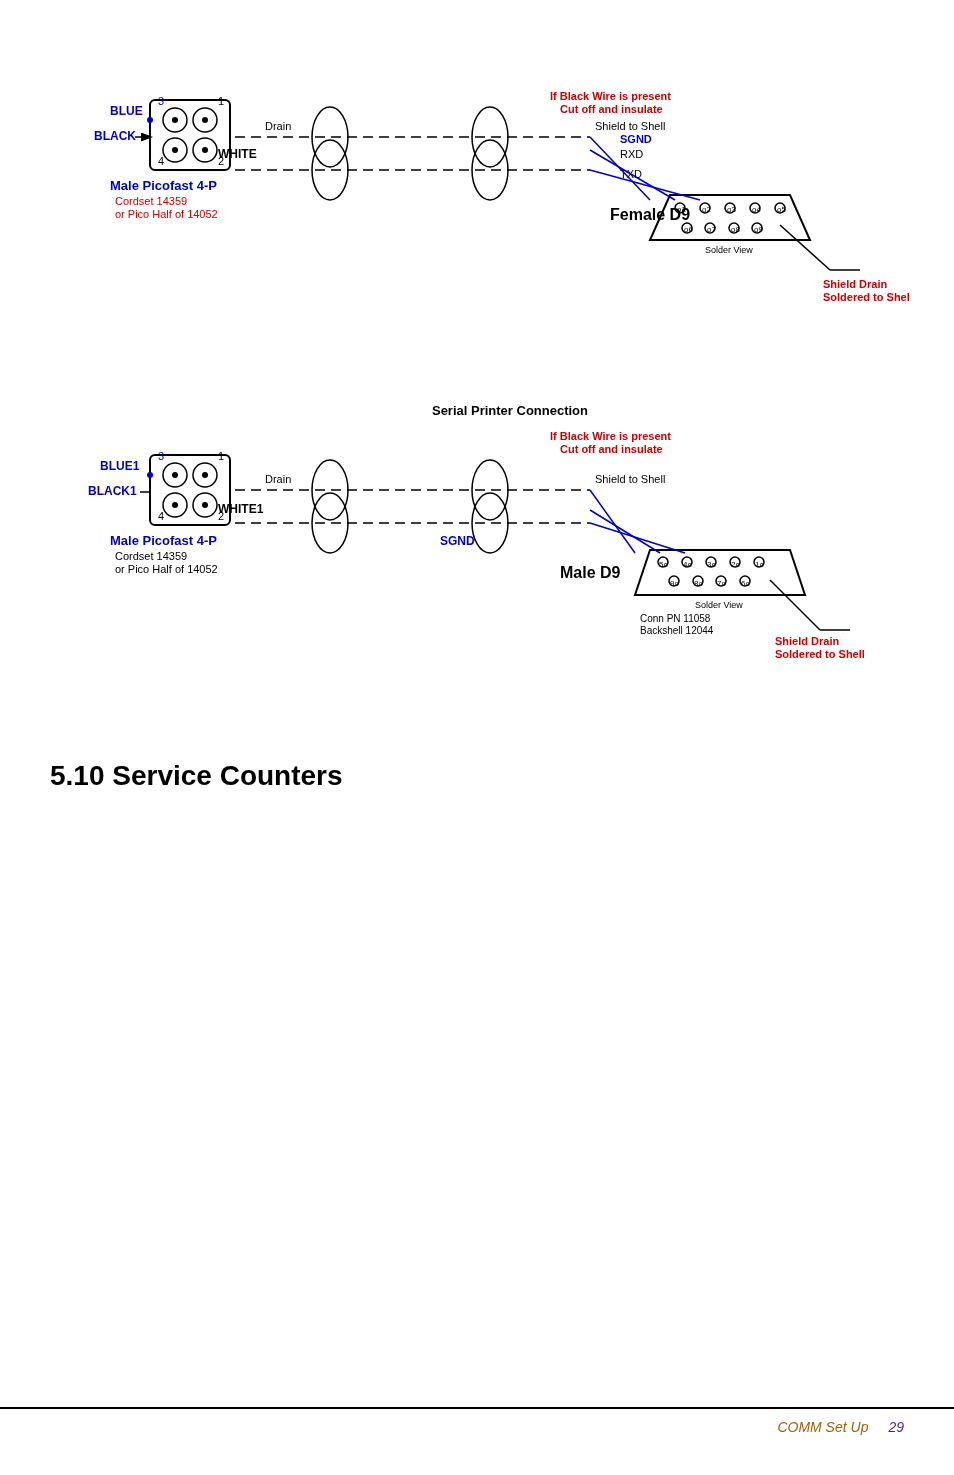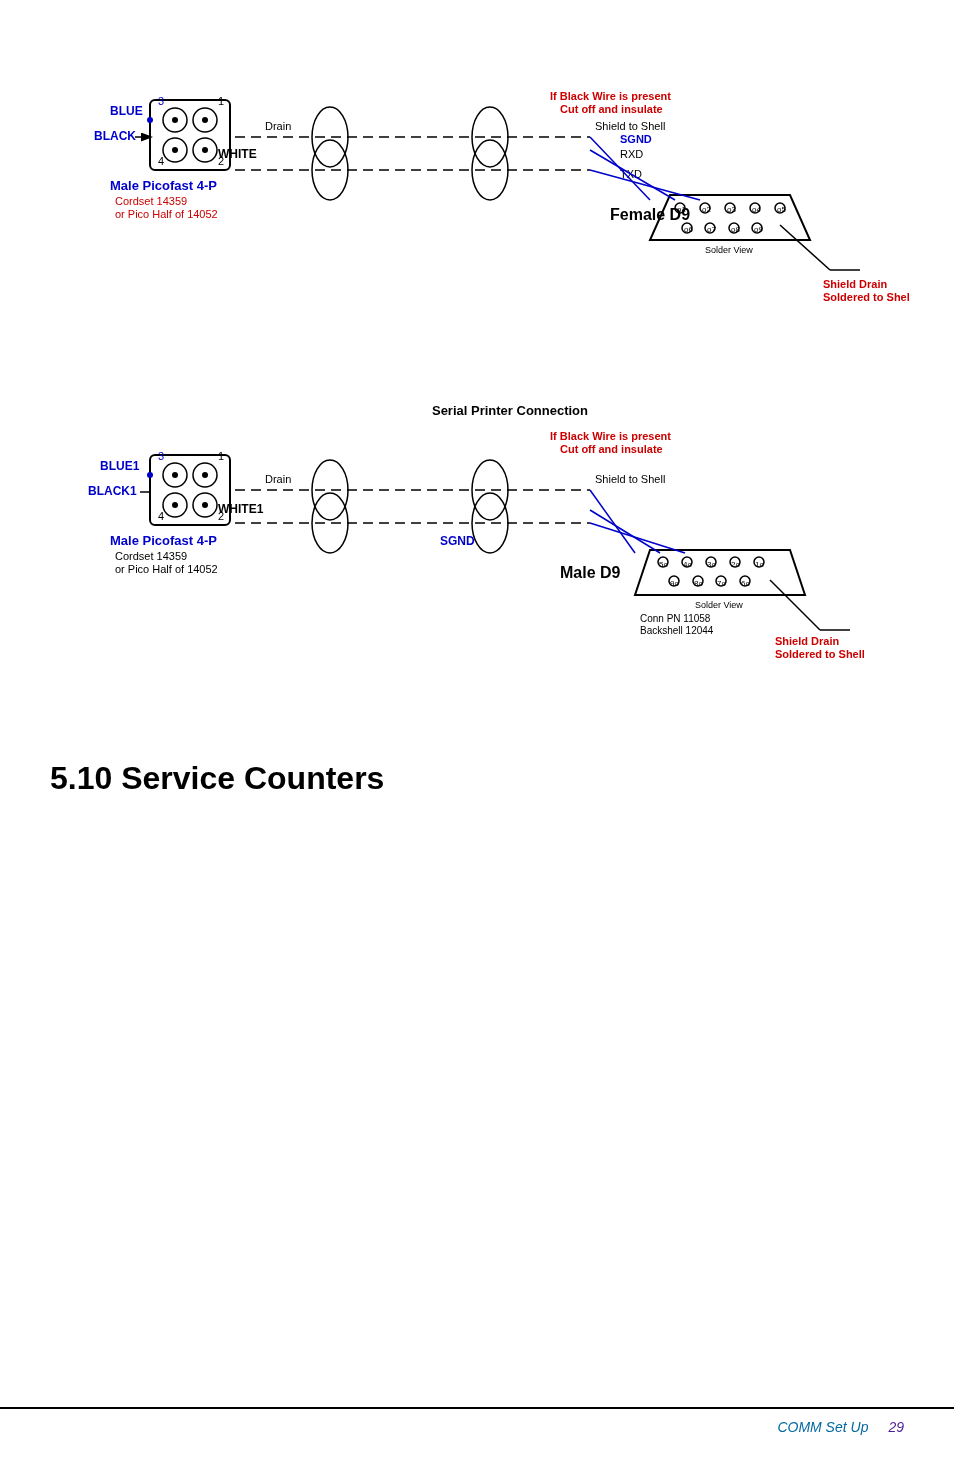--- a/index.html
+++ b/index.html
@@ -27,21 +27,21 @@
 
     
     .diagram2 {
       position: relative;
       width: 860px;
       height: 320px;
       margin-bottom: 50px;
     }
 
     .section-heading {
-      font-size: 32px;
+      font-size: 28px;
       font-weight: bold;
       color: #000;
       margin-top: 20px;
     }
 
     
     .diagram-svg {
       width: 100%;
       height: 100%;
     }
@@ -66,21 +66,21 @@
     }
 
     .footer-right {
       display: flex;
       gap: 20px;
       align-items: center;
     }
 
     .footer-text {
       font-style: italic;
-      color: #0369a1;
+      color: #a16207;
       font-size: 14px;
     }
 
     .footer-page {
       font-size: 14px;
       color: #4c1d95;
     }
   </style>
 </head>
 <body>

